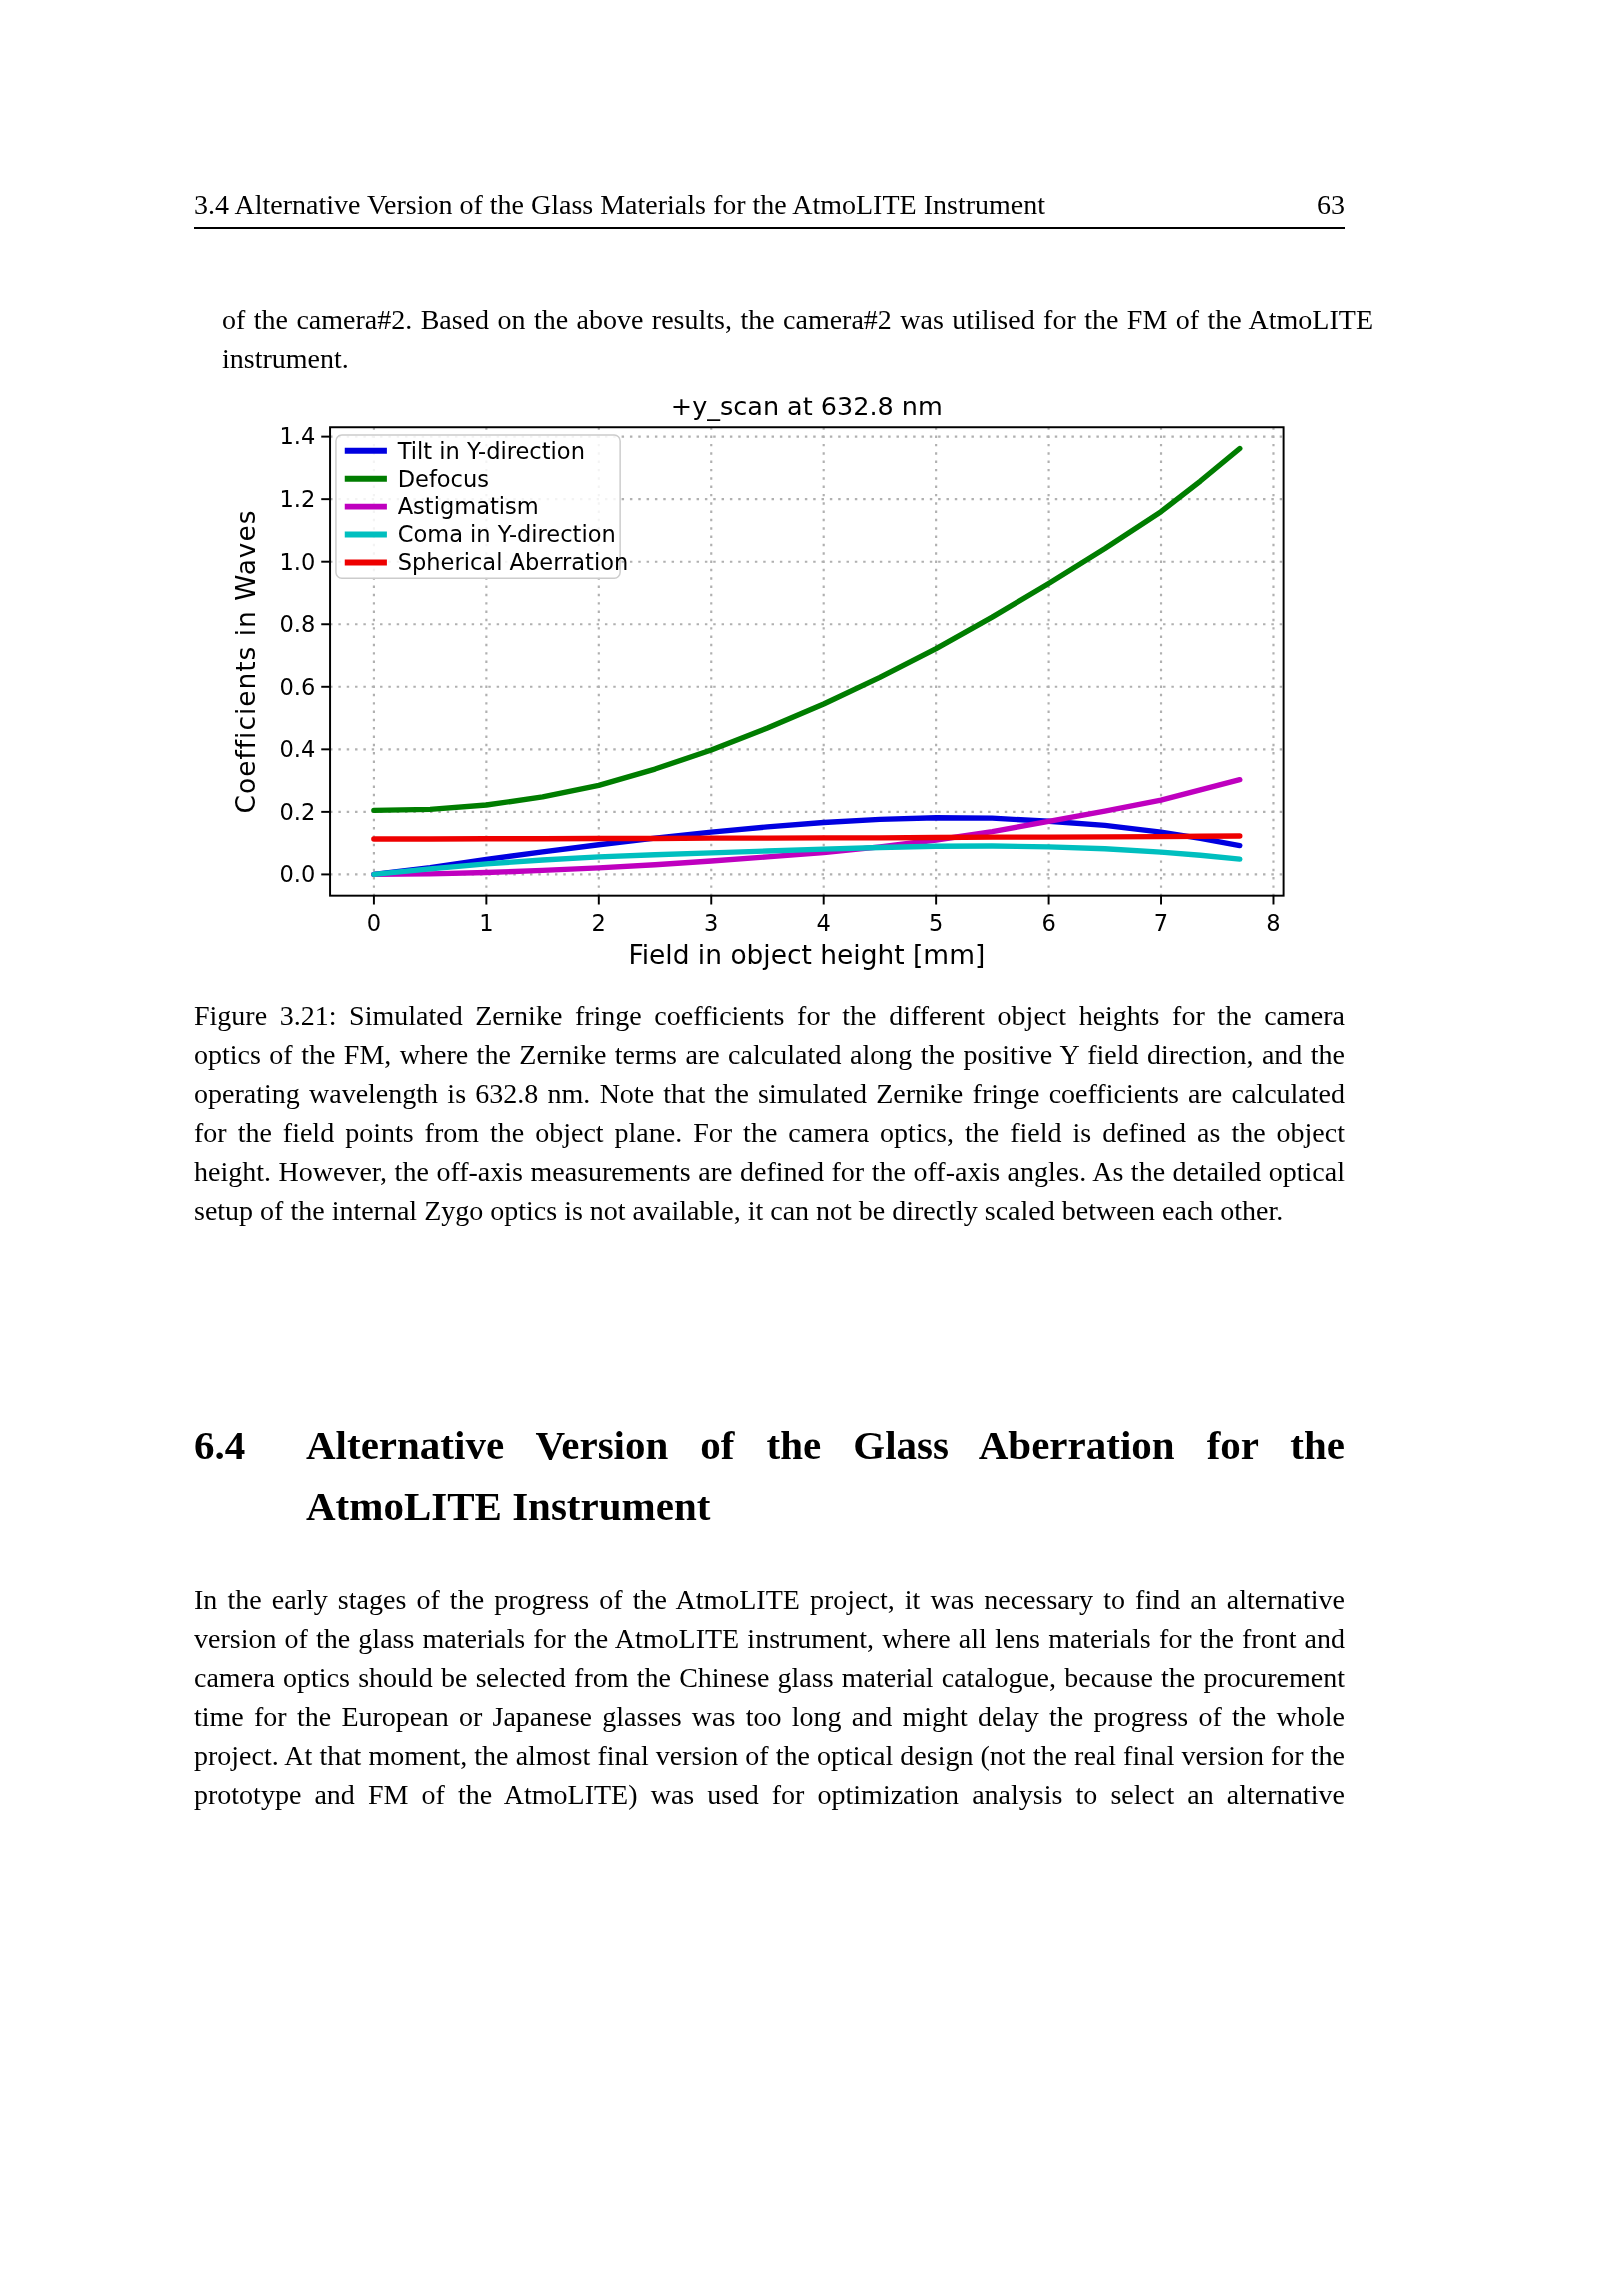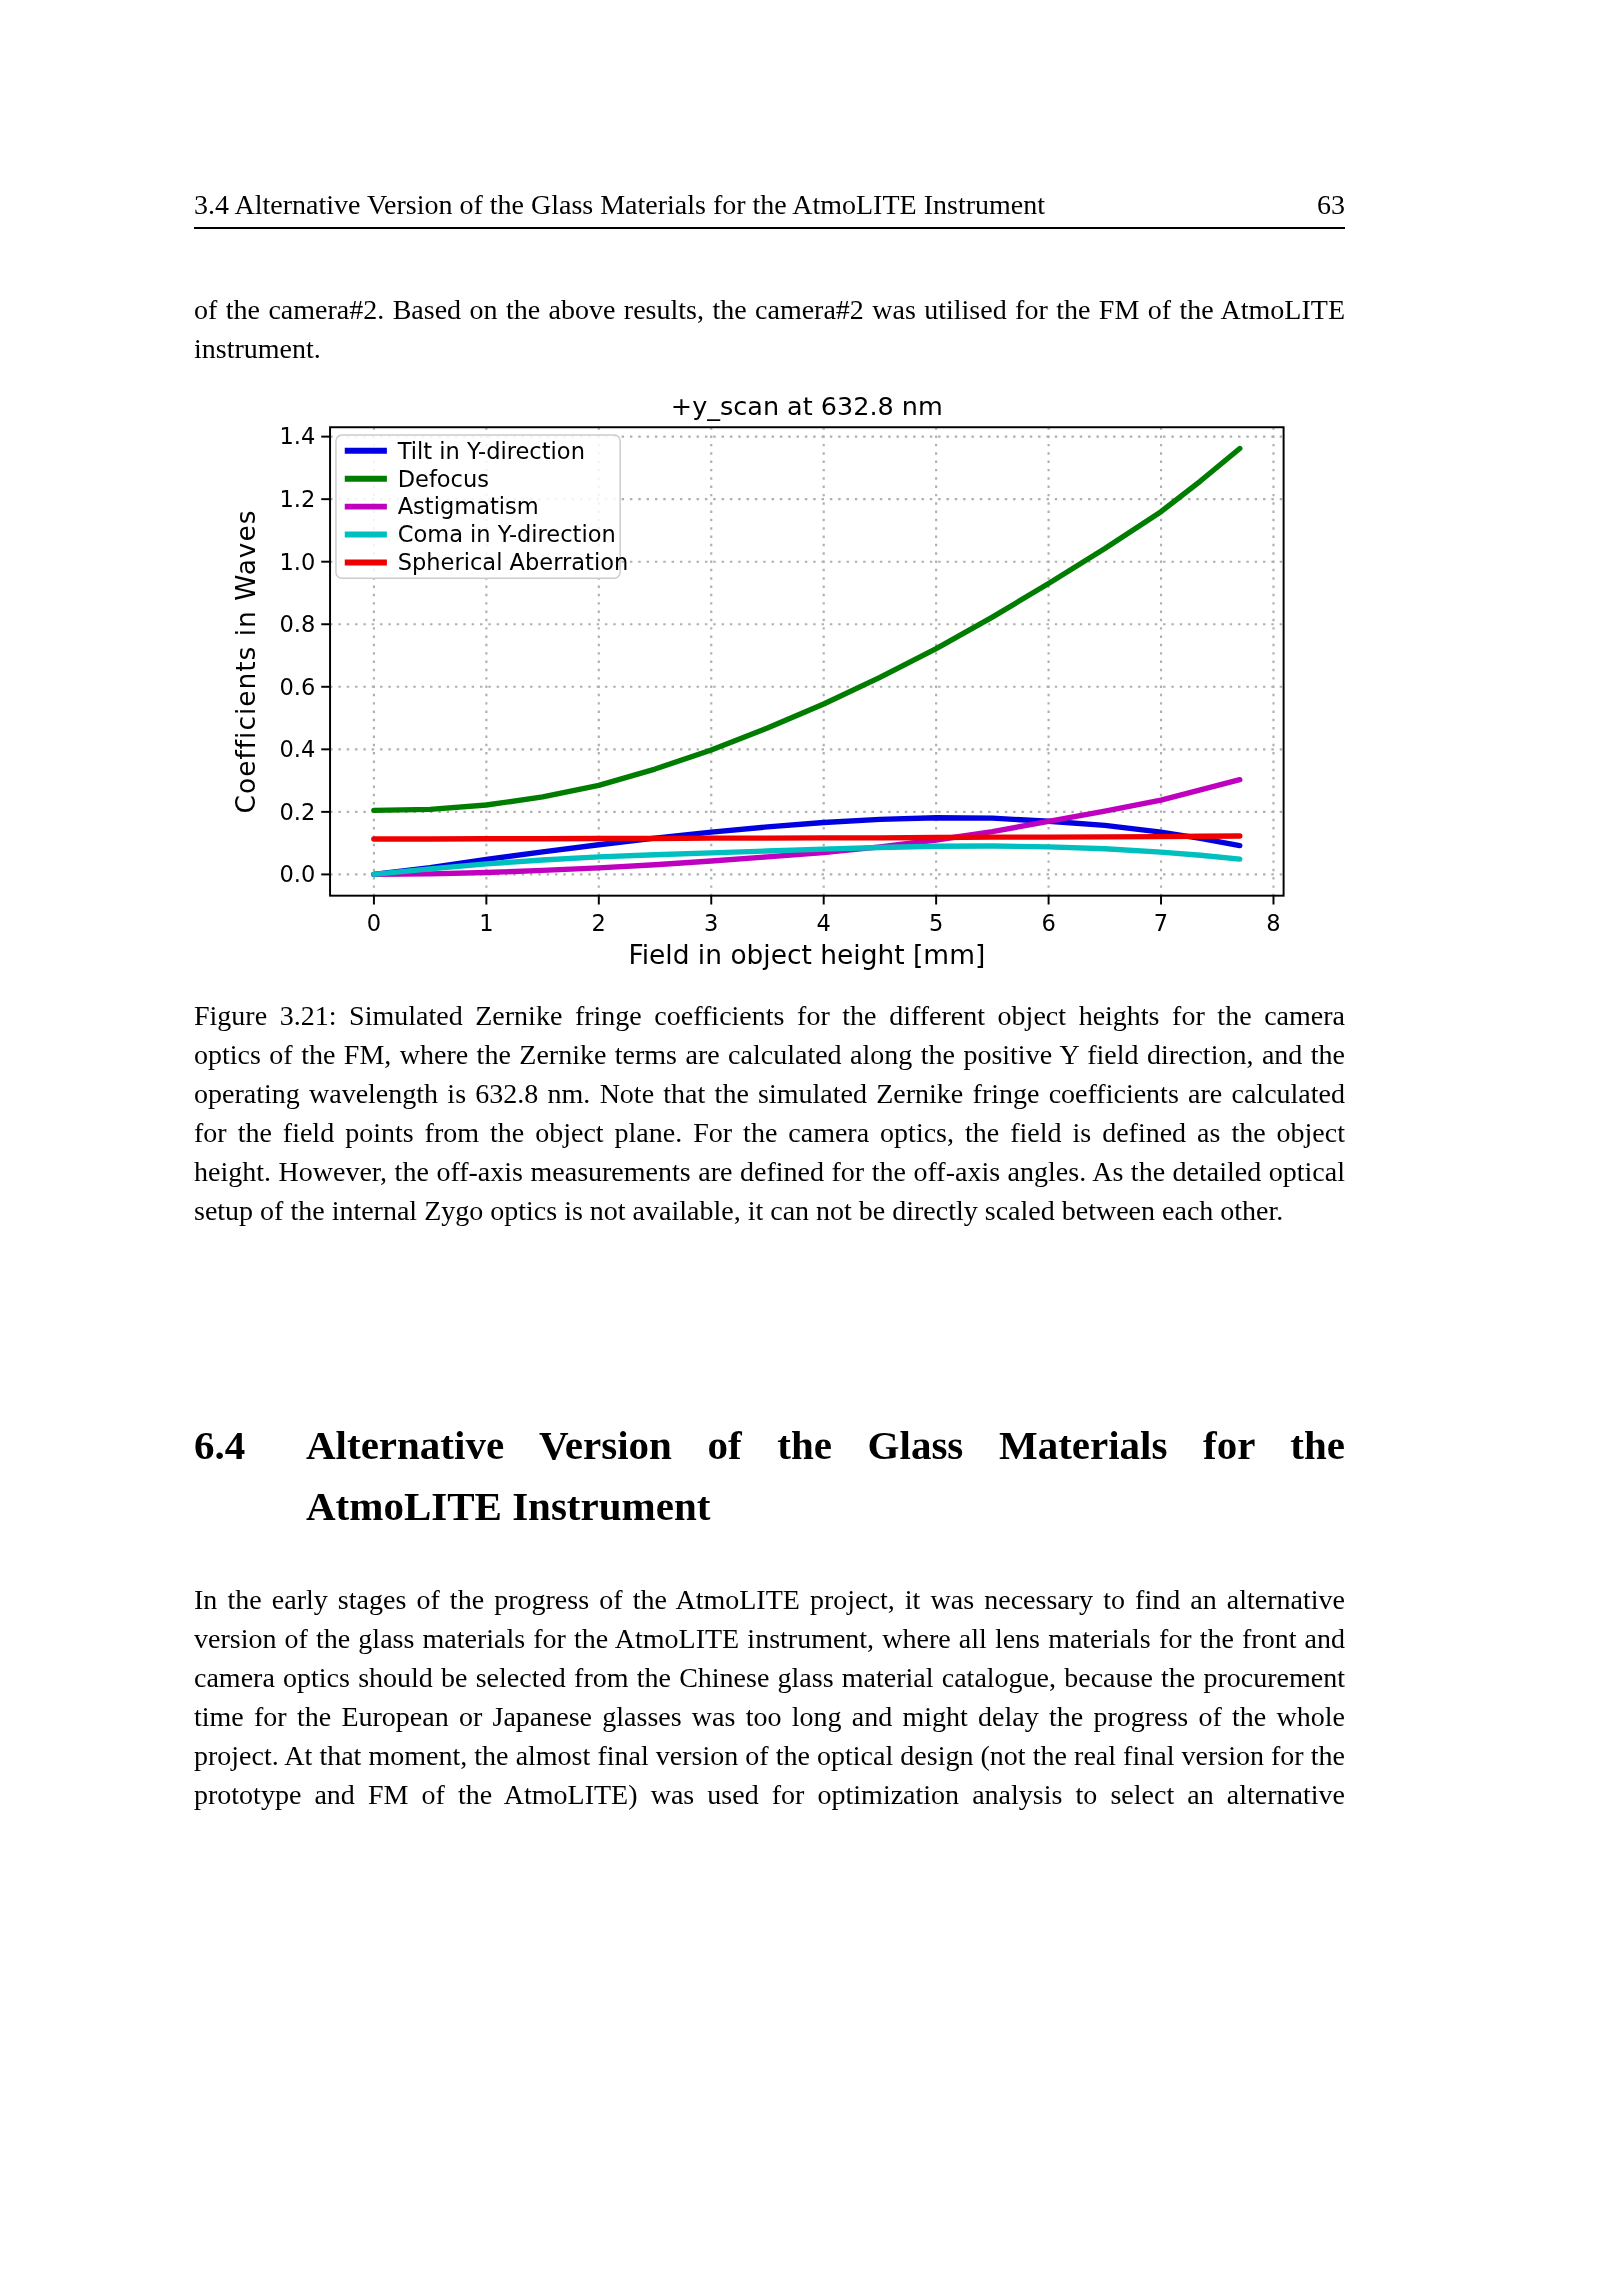--- a/index.html
+++ b/index.html
@@ -16,21 +16,21 @@
     display:flex;justify-content:space-between;align-items:baseline;
     font-size:28px;line-height:33px;
   }
   .header-rule{
     position:absolute;left:194px;top:227px;width:1151px;height:2px;background:#000000;
   }
   .body-text{
     position:absolute;left:194px;width:1151px;
     font-size:28px;line-height:39px;text-align:justify;margin:0;
   }
-  .para-intro{top:290px;}
+  .para-intro{top:300px;margin-left:28px;}
   .chart-wrap{position:absolute;left:225px;top:390px;width:1098px;height:588px;}
   .caption{top:996px;}
   .section-heading{
     position:absolute;left:194px;top:1415px;width:1151px;
     font-weight:bold;font-size:41px;line-height:61px;
   }
   .heading-row{display:flex;}
   .sec-num{flex:0 0 112px;}
   .sec-line1{flex:1;text-align:justify;text-align-last:justify;}
   .sec-line2{margin-left:112px;}
@@ -131,21 +131,21 @@
           <line x1="122" y1="176" x2="165" y2="176" stroke="#ee0000" stroke-width="6"></line>
           <text x="176" y="184" font-size="23" fill="#000">Spherical Aberration</text>
         </g>
       </svg></div>
 
   <p class="body-text caption">Figure 3.21: Simulated Zernike fringe coefficients for the different object heights for the camera optics of the FM, where the Zernike terms are calculated along the positive Y field direction, and the operating wavelength is 632.8 nm. Note that the simulated Zernike fringe coefficients are calculated for the field points from the object plane. For the camera optics, the field is defined as the object height. However, the off-axis measurements are defined for the off-axis angles. As the detailed optical setup of the internal Zygo optics is not available, it can not be directly scaled between each other.</p>
 
   <div class="section-heading">
     <div class="heading-row">
       <span class="sec-num">6.4</span>
-      <span class="sec-line1">Alternative Version of the Glass Materials for the</span>
+      <span class="sec-line1">Alternative Version of the Glass Aberration for the</span>
     </div>
     <div class="sec-line2">AtmoLITE Instrument</div>
   </div>
 
   <p class="body-text para-body">In the early stages of the progress of the AtmoLITE project, it was necessary to find an alternative version of the glass materials for the AtmoLITE instrument, where all lens materials for the front and camera optics should be selected from the Chinese glass material catalogue, because the procurement time for the European or Japanese glasses was too long and might delay the progress of the whole project. At that moment, the almost final version of the optical design (not the real final version for the prototype and FM of the AtmoLITE) was used for optimization analysis to select an alternative version.</p>
 
 </div>
 
 
 </body></html>

